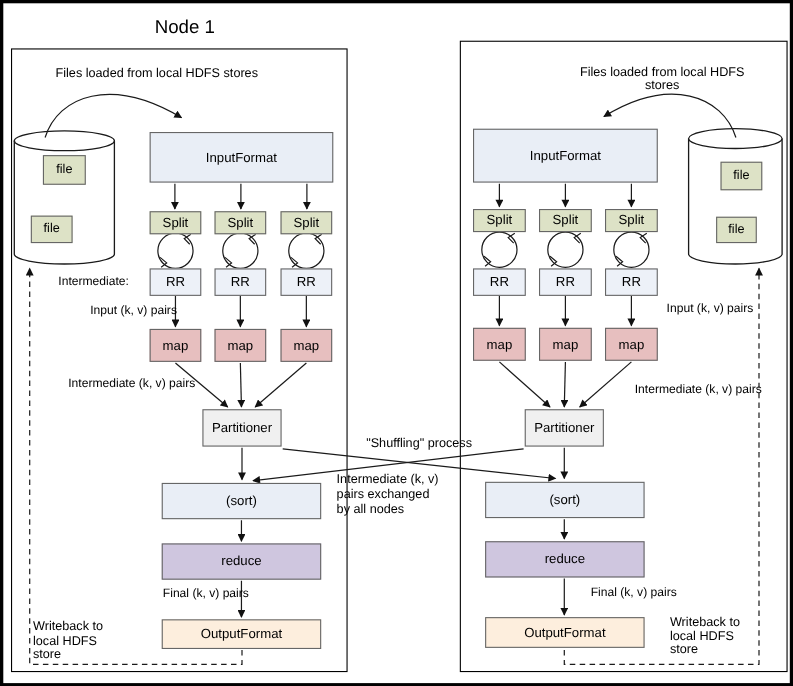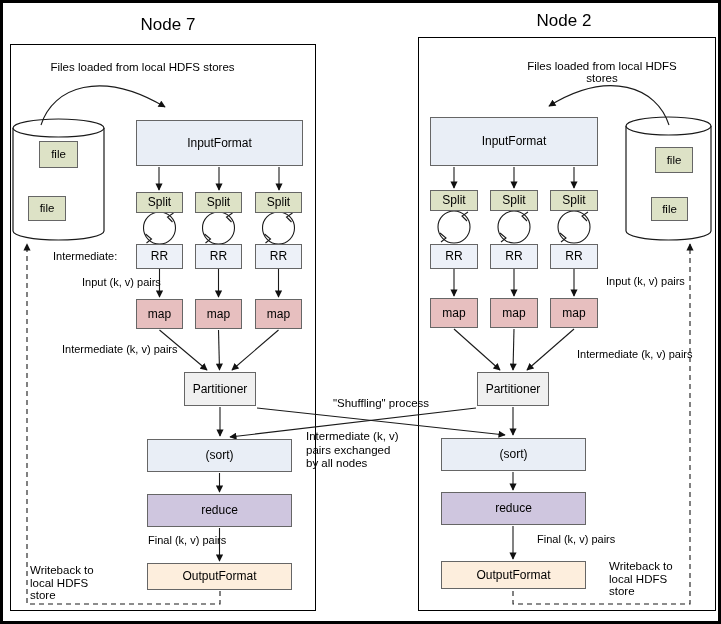--- a/index.html
+++ b/index.html
@@ -103,21 +103,21 @@
     <path class="ln" d="M 216.5 470 V 489" marker-end="url(#arr)"></path>
     <path class="ln" d="M 510 469 V 487" marker-end="url(#arr)"></path>
 
     <path class="ln" d="M 216.5 525 V 558" marker-end="url(#arr)"></path>
     <path class="ln" d="M 510 523 V 556" marker-end="url(#arr)"></path>
 
     <path class="ln dash" d="M 217 588 V 601 H 24 V 241" marker-end="url(#arr)"></path>
     <path class="ln dash" d="M 510 588 V 601 H 687 V 241" marker-end="url(#arr)"></path>
   </svg>
 
-  <div class="title" style="left:15px;top:12px;width:300px;">Node 7</div>
+  <div class="title" style="left:15px;top:12px;width:300px;">Node 1</div>
   <div class="lbl lblc" style="left:30px;top:58px;width:185px;font-size:11.5px;">Files loaded from local HDFS stores</div>
 
   <div class="box file" style="left:36px;top:138px;width:39px;height:27px;">file</div>
   <div class="box file" style="left:25px;top:193px;width:38px;height:25px;">file</div>
 
   <div class="box if" style="left:133px;top:117px;width:167px;height:46px;">InputFormat</div>
 
   <div class="box split" style="left:133px;top:189px;width:47px;height:21px;">Split</div>
   <div class="box split" style="left:192px;top:189px;width:47px;height:21px;">Split</div>
   <div class="box split" style="left:252px;top:189px;width:47px;height:21px;">Split</div>
@@ -150,21 +150,20 @@
     <div>store</div>
   </div>
 
   <div class="lbl lblc exch" style="left:308px;top:394px;width:106px;">"Shuffling" process</div>
   <div class="mlc exch" style="left:303px;top:427px;width:114px;">
     <div>Intermediate (k, v)</div>
     <div>pairs exchanged</div>
     <div>by all nodes</div>
   </div>
 
-  <div class="title" style="left:411px;top:8px;width:300px;">Node 2</div>
   <div class="lbl lblc" style="left:490px;top:57px;width:184px;font-size:11.5px;">Files loaded from local HDFS stores</div>
 
   <div class="box file" style="left:652px;top:144px;width:38px;height:26px;">file</div>
   <div class="box file" style="left:648px;top:194px;width:37px;height:24px;">file</div>
 
   <div class="box if" style="left:427px;top:114px;width:168px;height:49px;">InputFormat</div>
 
   <div class="box split" style="left:427px;top:187px;width:48px;height:21px;">Split</div>
   <div class="box split" style="left:487px;top:187px;width:48px;height:21px;">Split</div>
   <div class="box split" style="left:547px;top:187px;width:48px;height:21px;">Split</div>

